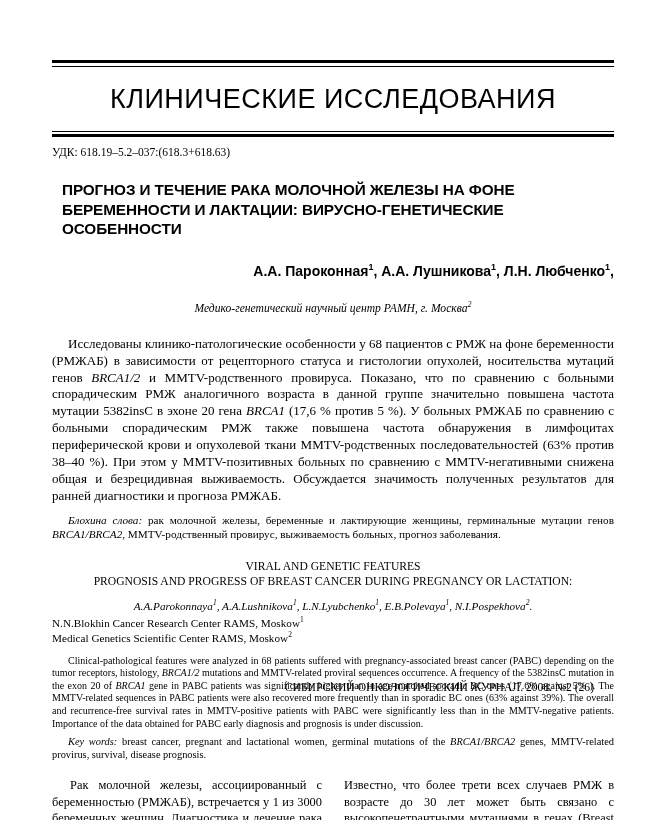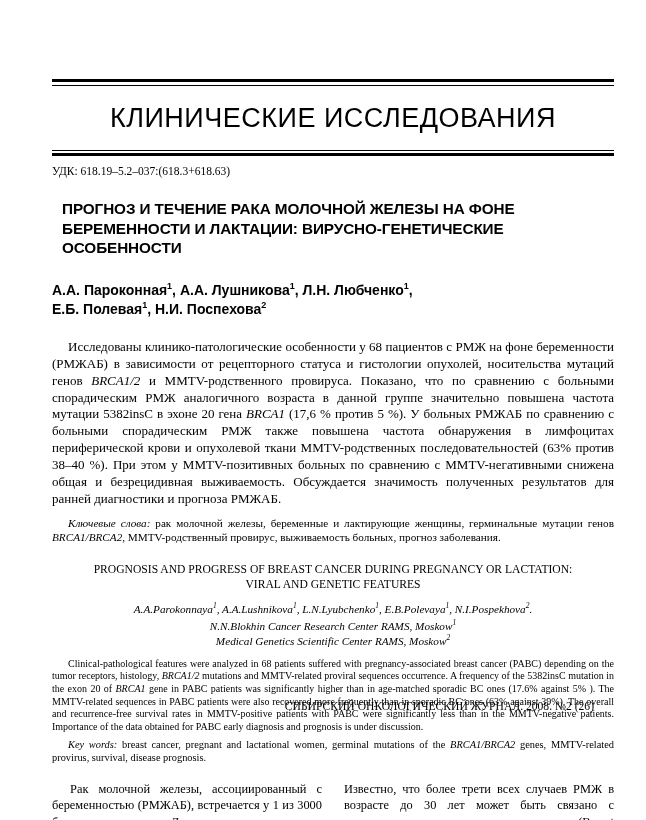--- a/index.html
+++ b/index.html
@@ -14,21 +14,20 @@
     color: #000000;
     position: relative;
     overflow: hidden;
   }
   .page {
     position: relative;
     width: 646px;
     height: 720px;
     box-sizing: border-box;
     padding: 60px 32px 28px 52px;
-    margin-top: 19px;
   }
 
   .rule-thick {
     border: none;
     border-top: 3px solid #000;
     margin: 0 0 0 0;
     height: 0;
   }
   .rule-thin {
     border: none;
@@ -57,21 +56,21 @@
   .article-title {
     font-family: "Liberation Sans", sans-serif;
     font-size: 15.3px;
     font-weight: bold;
     line-height: 1.28;
     margin: 22px 10px 0 10px;
     letter-spacing: -0.1px;
   }
 
   .authors {
-    text-align: left;
+    text-align: right;
     font-family: "Liberation Sans", sans-serif;
     font-size: 14px;
     font-weight: bold;
     line-height: 1.35;
     margin: 22px 0 0 0;
   }
   .authors sup { font-size: 9px; font-weight: bold; vertical-align: super; }
 
   .affil {
     text-align: center;
@@ -106,23 +105,22 @@
     margin: 17px 0 0 0;
   }
   .en-authors {
     text-align: center;
     font-size: 11.2px;
     margin: 9px 0 0 0;
     font-style: italic;
   }
   .en-authors sup { font-size: 7.5px; vertical-align: super; }
   .en-affil {
-    text-align: center;
+    text-align: left;
     font-size: 11.2px;
-    font-style: italic;
     line-height: 1.32;
     margin: 3px 0 0 0;
   }
   .en-affil sup { font-size: 7.5px; vertical-align: super; }
 
   .abstract-en {
     font-size: 10px;
     line-height: 1.26;
     text-align: justify;
     margin: 9px 0 0 0;
@@ -179,32 +177,32 @@
   <hr class="rule-thin">
   <div class="rule-gap-2"></div>
   <hr class="rule-thick">
 
   <div class="udc">УДК: 618.19–5.2–037:(618.3+618.63)</div>
 
   <div class="article-title">ПРОГНОЗ И ТЕЧЕНИЕ РАКА МОЛОЧНОЙ ЖЕЛЕЗЫ НА ФОНЕ БЕРЕМЕННОСТИ И ЛАКТАЦИИ: ВИРУСНО-ГЕНЕТИЧЕСКИЕ ОСОБЕННОСТИ</div>
 
   <div class="authors">
     <div>А.А. Пароконная<sup>1</sup>, А.А. Лушникова<sup>1</sup>, Л.Н. Любченко<sup>1</sup>,</div>
-    <div>Е.Б. Полевая<sup>1</sup>, Н.И. Поспехова<sup>2</sup></div>
   </div>
 
   <div class="affil">
+    <div>Медико-генетический научный центр РАМН, г. Москва<sup>2</sup></div>
   </div>
 
   <div class="abstract-ru">Исследованы клинико-патологические особенности у 68 пациентов с РМЖ на фоне беременности (РМЖАБ) в зависимости от рецепторного статуса и гистологии опухолей, носительства мутаций генов <i>BRCA1/2</i> и MMTV-родственного провируса. Показано, что по сравнению с больными спорадическим РМЖ аналогичного возраста в данной группе значительно повышена частота мутации 5382insC в эхоне 20 гена <i>BRCA1</i> (17,6 % против 5 %). У больных РМЖАБ по сравнению с больными спорадическим РМЖ также повышена частота обнаружения в лимфоцитах периферической крови и опухолевой ткани MMTV-родственных последовательностей (63% против 38–40 %). При этом у MMTV-позитивных больных по сравнению с MMTV-негативными снижена общая и безрецидивная выживаемость. Обсуждается значимость полученных результатов для ранней диагностики и прогноза РМЖАБ.</div>
-  <div class="keywords-ru"><i>Ключевые слова:</i> рак молочной железы, беременные и лактирующие женщины, герминальные мутации генов <i>BRCA1/BRCA2</i>, MMTV-родственный провирус, выживаемость больных, прогноз заболевания.</div>
+  <div class="keywords-ru"><i>Блохина слова:</i> рак молочной железы, беременные и лактирующие женщины, герминальные мутации генов <i>BRCA1/BRCA2</i>, MMTV-родственный провирус, выживаемость больных, прогноз заболевания.</div>
 
   <div class="en-title">
+    <div>VIRAL AND GENETIC FEATURES</div>
     <div>PROGNOSIS AND PROGRESS OF BREAST CANCER DURING PREGNANCY OR LACTATION:</div>
-    <div>VIRAL AND GENETIC FEATURES</div>
   </div>
 
   <div class="en-authors">A.A.Parokonnaya<sup>1</sup>, A.A.Lushnikova<sup>1</sup>, L.N.Lyubchenko<sup>1</sup>, E.B.Polevaya<sup>1</sup>, N.I.Pospekhova<sup>2</sup>.</div>
 
   <div class="en-affil">
     <div>N.N.Blokhin Cancer Research Center RAMS, Moskow<sup>1</sup></div>
     <div>Medical Genetics Scientific Center RAMS, Moskow<sup>2</sup></div>
   </div>
 
   <div class="abstract-en">Clinical-pathological features were analyzed in 68 patients suffered with pregnancy-associated breast cancer (PABC) depending on the tumor receptors, histology, <i>BRCA1/2</i> mutations and MMTV-related proviral sequences occurrence. A frequency of the 5382insC mutation in the exon 20 of <i>BRCA1</i> gene in PABC patients was significantly higher than in age-matched sporadic BC ones (17.6% against 5% ). The MMTV-related sequences in PABC patients were also recovered more frequently than in sporadic BC ones (63% against 39%). The overall and recurrence-free survival rates in MMTV-positive patients with PABC were significantly less than in the MMTV-negative patients. Importance of the data obtained for PABC early diagnosis and prognosis is under discussion.</div>

